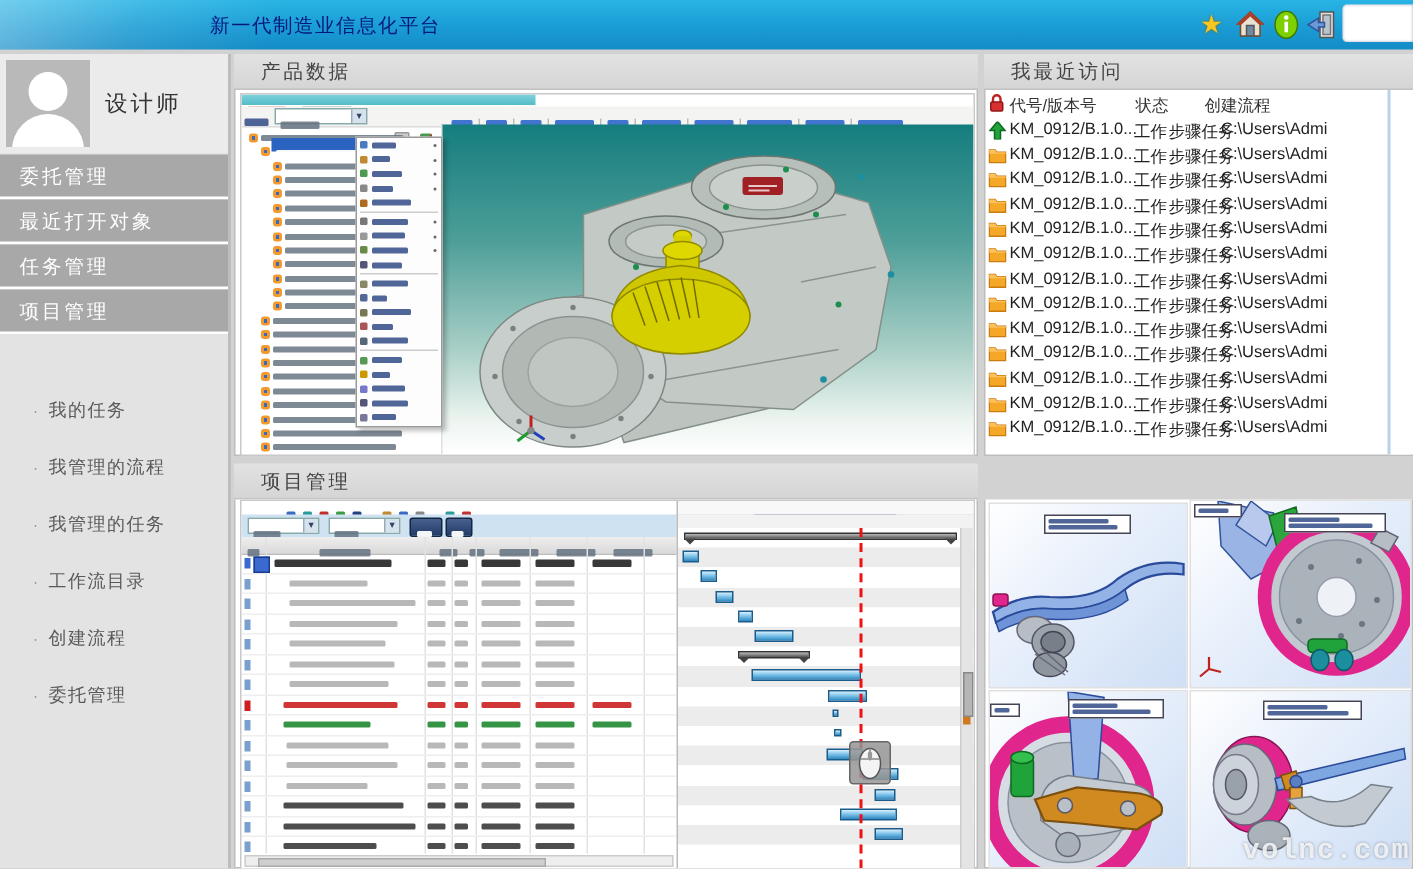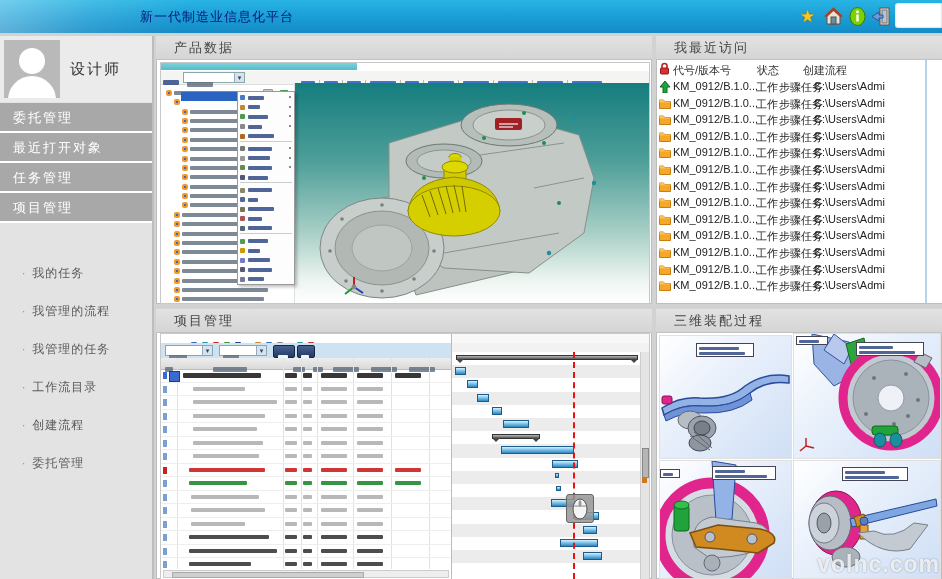--- a/index.html
+++ b/index.html
@@ -84,22 +84,22 @@
   .gsum:before,.gsum:after{content:"";position:absolute;top:3px;border:4px solid transparent;border-top-color:#444;}
   .gsum:before{left:-1px;} .gsum:after{right:-1px;}
   #redline{top:18px;bottom:0;width:0;border-left:2px dashed #ee1111;}
   #g-vscroll{right:1px;top:18px;width:8px;bottom:0;background:#e4e4e4;border-left:1px solid #ccc;}
   #g-vthumb{position:absolute;left:1px;top:96px;width:5px;height:28px;background:#b5b5b5;border:1px solid #888;}
   #g-vdot{position:absolute;left:1px;top:126px;width:5px;height:5px;background:#d07820;}
   #mouse-ov{width:26px;height:27px;background:rgba(150,150,150,.85);border:1px solid #666;border-radius:3px;z-index:4;}
   
   .fig{position:absolute;background:linear-gradient(135deg,#ffffff 0%,#e7effb 45%,#cfdff5 100%);border:1px solid #e0e0e0;overflow:hidden;cursor:pointer;}
   .lbl{position:absolute;background:#fff;border:1px solid #445;padding:2px 2px 1px 2px;line-height:4px;}
-  #wm{right:0;bottom:0;font-size:23px;font-weight:bold;color:rgba(255,255,255,.8);letter-spacing:1px;
-      text-shadow:0 0 2px rgba(120,130,140,.8);z-index:6;}
+  #wm{right:0;bottom:0;font-size:19px;font-weight:bold;color:rgba(255,255,255,.8);letter-spacing:1px;
+      text-shadow:0 0 2px rgba(120,130,140,.8);z-index:6;font-family:Liberation Mono, monospace;}
 </style>
 </head>
 <body>
 
 <div id="app">
 
   <div id="hd" class="abs">
     <div class="streak abs"></div>
     <span id="subtitle" class="abs">新一代制造业信息化平台</span>
     <span id="ic-star" class="abs hicon">★</span>
@@ -628,21 +628,20 @@
                 <path d="M13,4 v8 M6.5,11 h13" stroke="#888" stroke-width="1"></path>
                 <rect x="11.6" y="6" width="2.8" height="5" rx="1.2" fill="#999"></rect>
               </svg>
           </div>
         </div>
       </div>
     </div>
   </div>
 
   <div id="p-asm" class="abs">
-    <div class="panel-h">三维装配过程</div>
     <div class="panel-b">
 
       <div class="fig" style="left:2px;top:2px;width:131px;height:122px;">
         <svg width="131" height="122" viewBox="0 0 131 122">
           <path d="M2,72 Q20,60 40,62 Q70,64 85,50 Q105,36 129,40 L129,47 Q106,44 90,57 Q72,72 42,70 Q22,68 4,79 Z" fill="#93b2e6" stroke="#2a4a9a" stroke-width="1.5"></path>
           <path d="M4,79 Q22,68 42,70 Q72,72 90,57 L92,64 Q74,78 44,77 Q24,75 6,85 Z" fill="#6e93d6" stroke="#2a4a9a"></path>
           <rect x="2" y="60" width="10" height="8" rx="2" fill="#e0268c" stroke="#8a1456"></rect>
           <ellipse cx="30" cy="84" rx="12" ry="9" fill="#b6bdc4" stroke="#667"></ellipse>
           <ellipse cx="42" cy="92" rx="14" ry="12" fill="#9aa2aa" stroke="#556"></ellipse>
           <ellipse cx="42" cy="92" rx="8" ry="7" fill="#777f88" stroke="#445"></ellipse>

